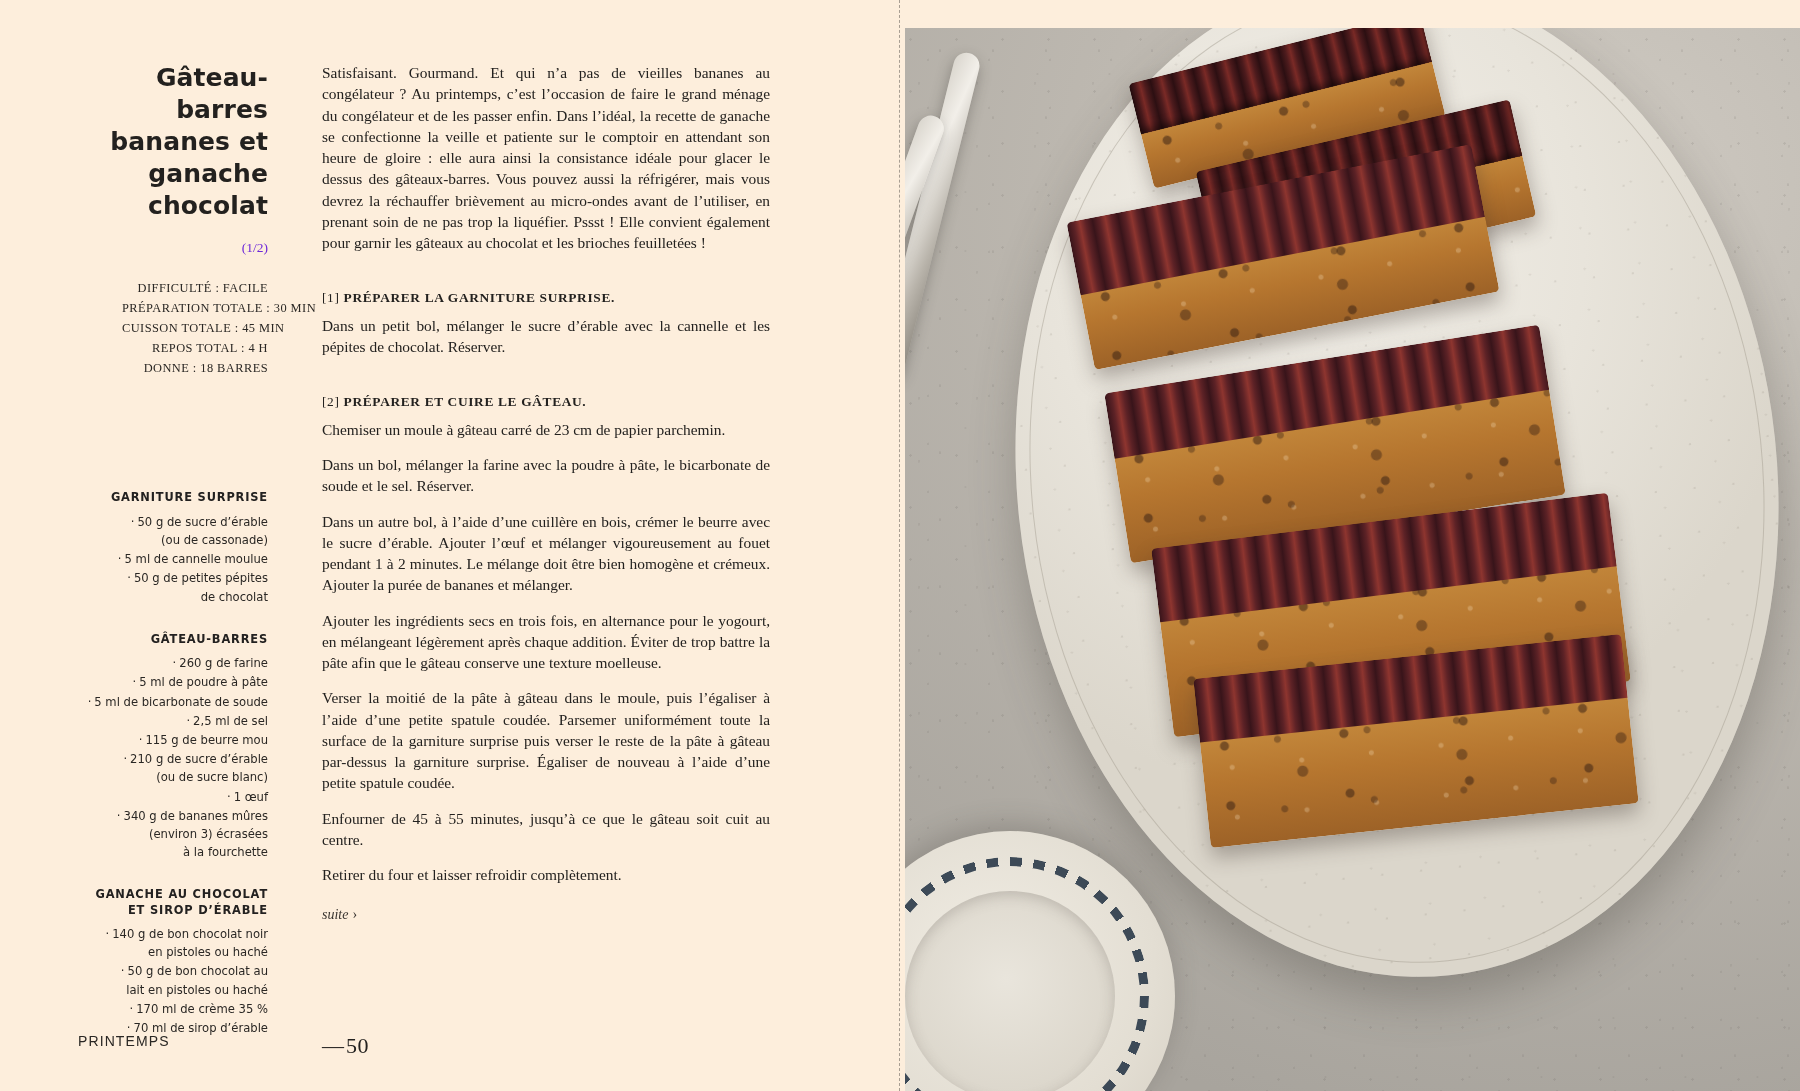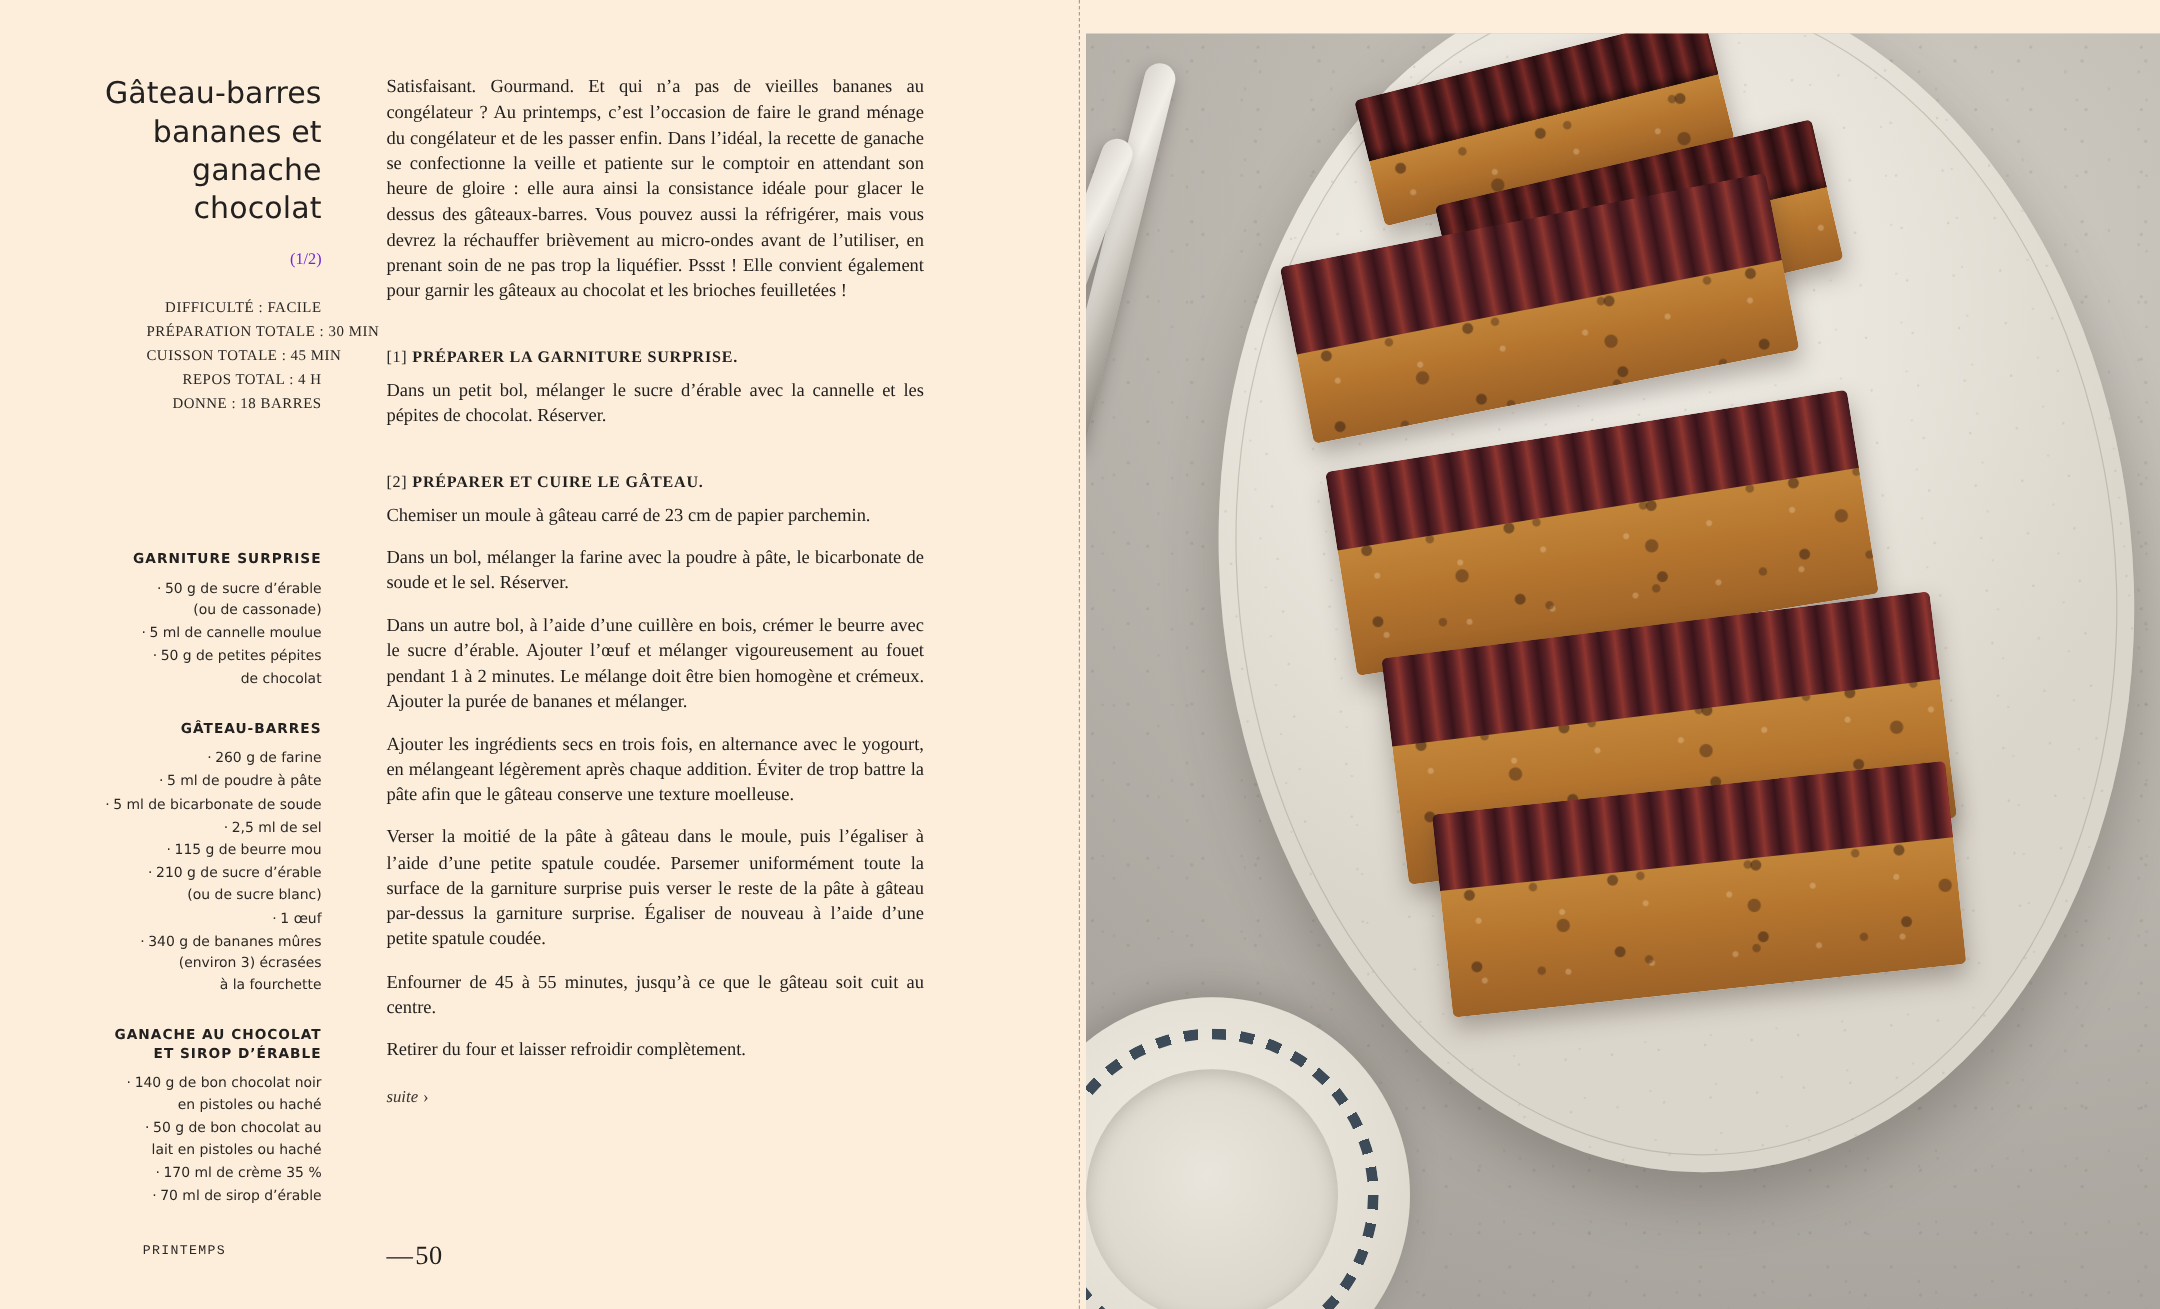--- a/index.html
+++ b/index.html
@@ -38,21 +38,21 @@
   
   .col-left {
     position: absolute;
     left: 78px;
     top: 62px;
     width: 190px;
     text-align: right;
   }
   .recipe-title {
     font-family: "DejaVu Sans", sans-serif;
-    font-weight: 400;
+    font-weight: 700;
     font-size: 25px;
     line-height: 1.28;
     letter-spacing: .1px;
     color: #23211f;
     margin: 0;
   }
   .recipe-subnum {
     font-family: "Liberation Serif", serif;
     font-size: 13.5px;
     margin-top: 18px;
@@ -94,25 +94,24 @@
     white-space: pre-line;
   }
   .ing-list li .bullet { margin-right: 3px; }
 
   .footer-left {
     position: absolute;
     left: 78px;
     bottom: 42px;
     width: 190px;
     text-align: left;
-    font-family: Liberation Mono, monospace;
-    font-size: 11px;
+    font-family: Liberation Sans, sans-serif;
+    font-size: 14px;
     letter-spacing: 1.1px;
     color: #2a2724;
-    margin-left: 41px;
   }
   .folio {
     position: absolute;
     left: 322px;
     bottom: 32px;
     font-family: "Liberation Serif", serif;
     font-size: 22px;
     color: #23211f;
     letter-spacing: .5px;
   }
@@ -354,21 +353,21 @@
         <span class="num">[1]</span><span>PRÉPARER LA GARNITURE SURPRISE.</span>
       </div>
       <p class="step-para">Dans un petit bol, mélanger le sucre d’érable avec la cannelle et les pépites de chocolat. Réserver.</p>
 
       <div class="step-heading">
         <span class="num">[2]</span><span>PRÉPARER ET CUIRE LE GÂTEAU.</span>
       </div>
       <p class="step-para">Chemiser un moule à gâteau carré de 23 cm de papier parchemin.</p>
       <p class="step-para">Dans un bol, mélanger la farine avec la poudre à pâte, le bicarbonate de soude et le sel. Réserver.</p>
       <p class="step-para">Dans un autre bol, à l’aide d’une cuillère en bois, crémer le beurre avec le sucre d’érable. Ajouter l’œuf et mélanger vigoureusement au fouet pendant 1 à 2 minutes. Le mélange doit être bien homogène et crémeux. Ajouter la purée de bananes et mélanger.</p>
-      <p class="step-para">Ajouter les ingrédients secs en trois fois, en alternance avec le yogourt, en mélangeant légèrement après chaque addition. Éviter de trop battre la pâte afin que le gâteau conserve une texture moelleuse.</p>
+      <p class="step-para">Ajouter les ingrédients secs en trois fois, en alternance pour le yogourt, en mélangeant légèrement après chaque addition. Éviter de trop battre la pâte afin que le gâteau conserve une texture moelleuse.</p>
       <p class="step-para">Verser la moitié de la pâte à gâteau dans le moule, puis l’égaliser à l’aide d’une petite spatule coudée. Parsemer uniformément toute la surface de la garniture surprise puis verser le reste de la pâte à gâteau par-dessus la garniture surprise. Égaliser de nouveau à l’aide d’une petite spatule coudée.</p>
       <p class="step-para">Enfourner de 45 à 55 minutes, jusqu’à ce que le gâteau soit cuit au centre.</p>
       <p class="step-para">Retirer du four et laisser refroidir complètement.</p>
 
       <div class="suite">
         <span>suite</span><span class="arrow">›</span>
       </div>
     </div>
 
     <div class="footer-left">PRINTEMPS</div>

